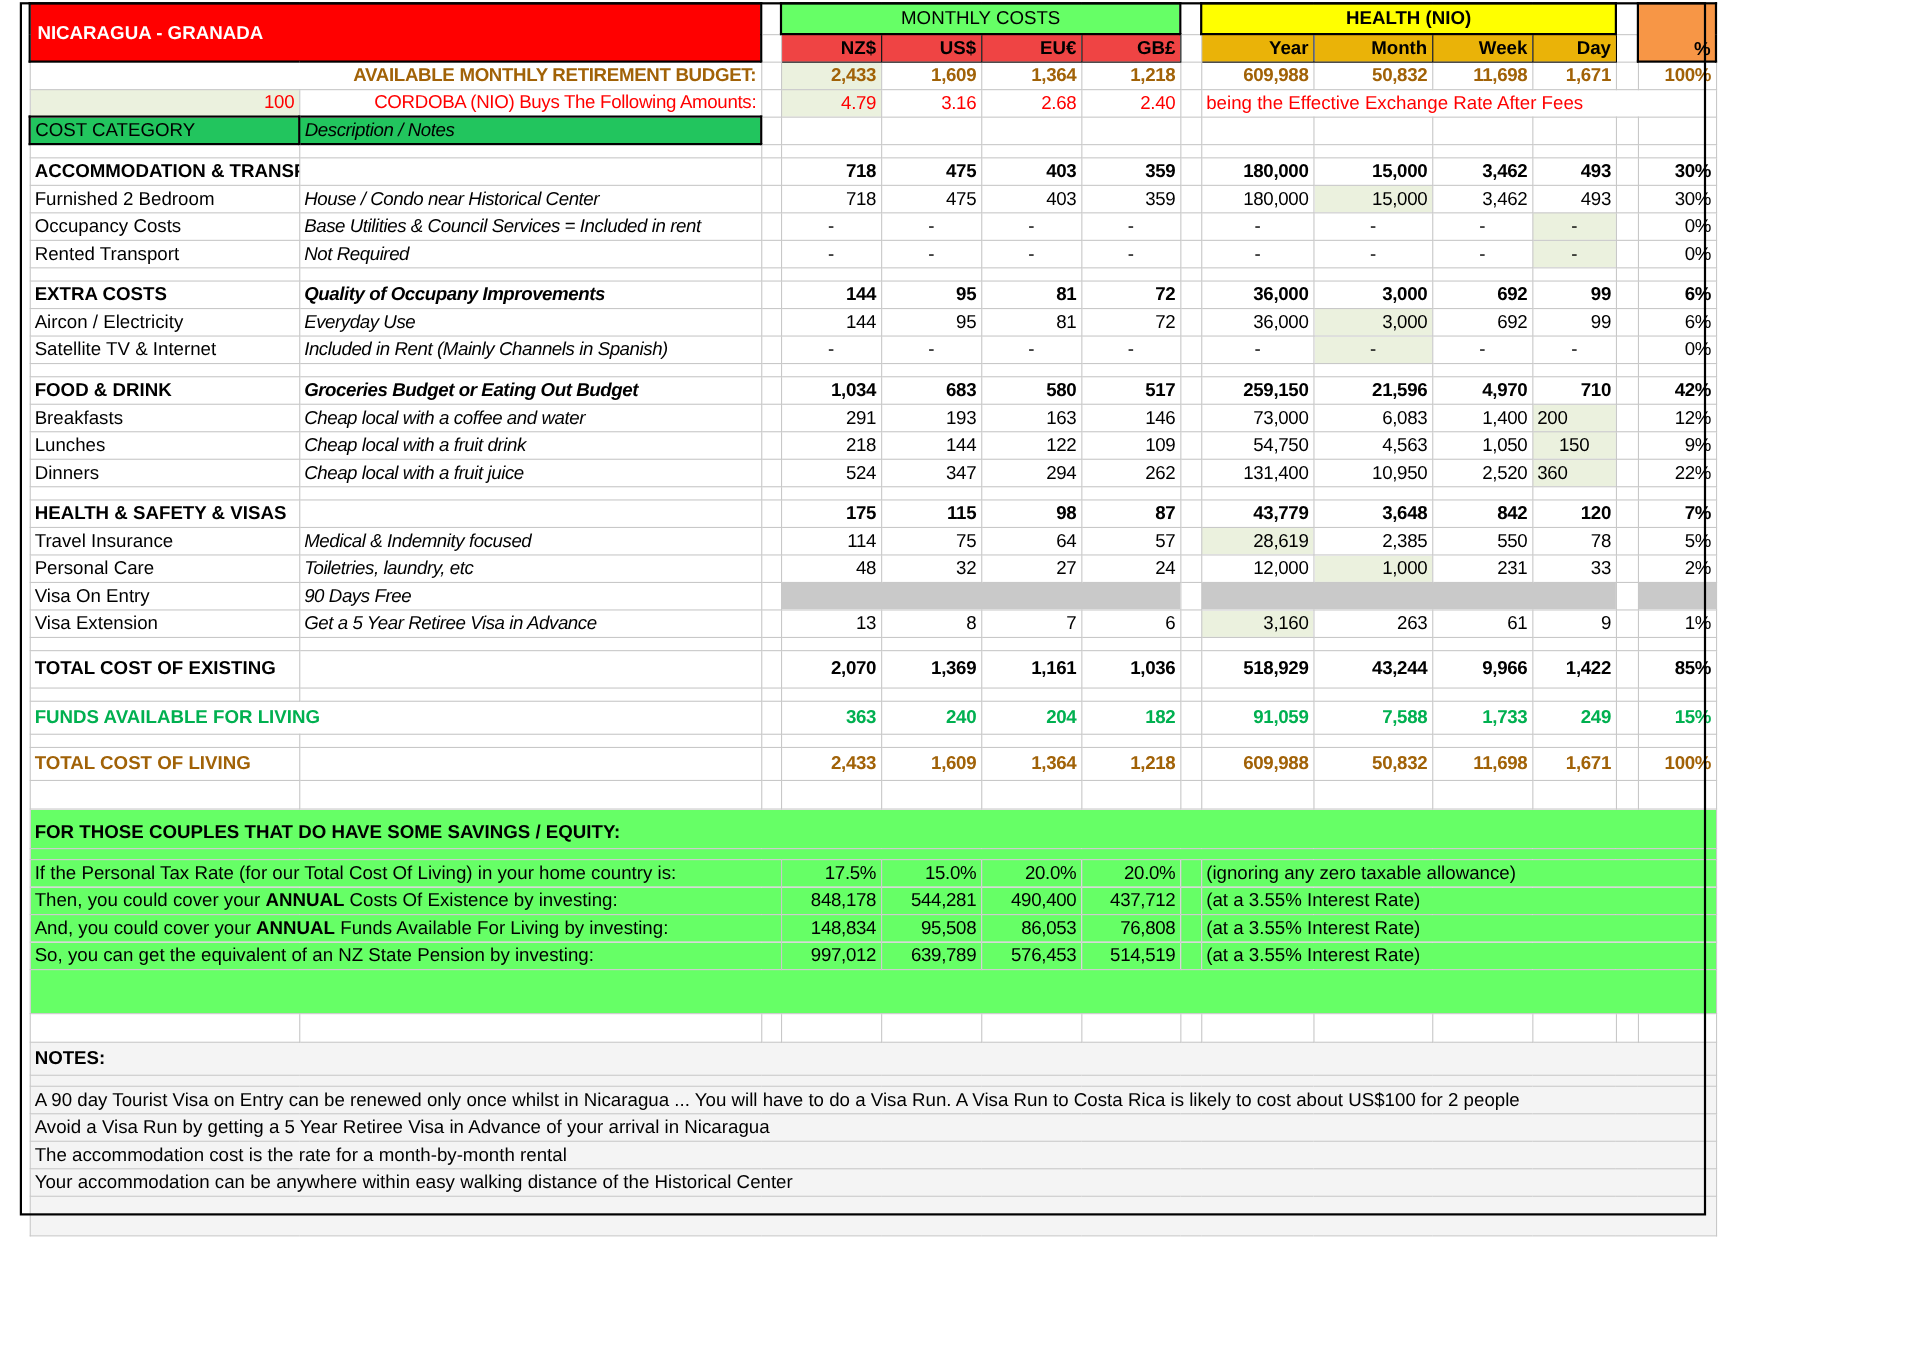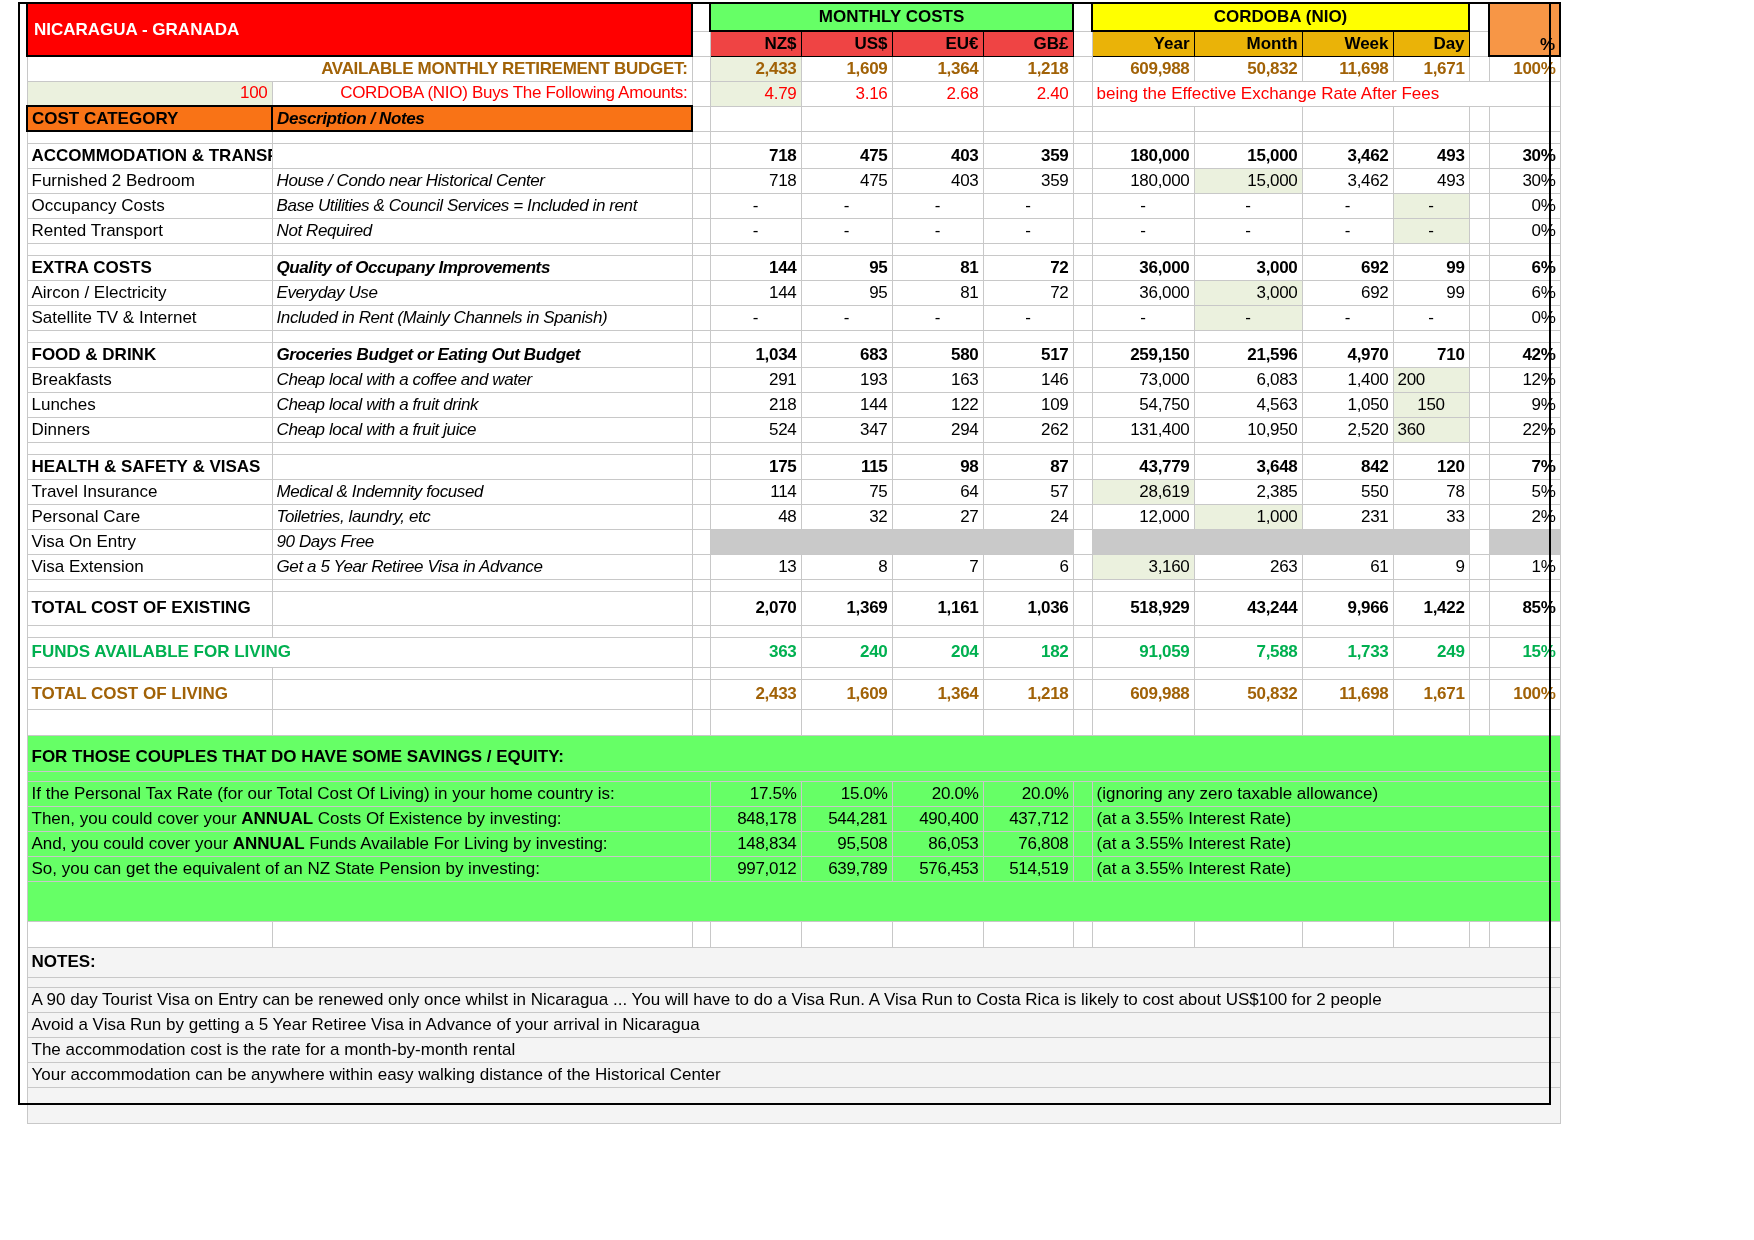--- a/index.html
+++ b/index.html
@@ -7,31 +7,31 @@
          font-family:"Liberation Sans", "DejaVu Sans", sans-serif; color:#000; }
   #sheet { position:absolute; left:18px; top:2px; width:1533px; height:1103px;
            border:2px solid #000; box-sizing:border-box; background:#fff; }
   table.grid { border-collapse:collapse; table-layout:fixed; position:absolute; left:26px; top:2px; width:1533px; }
   table.grid td { border:1px solid #c8c8c8; padding:0 4px; height:25px; font-size:17px; white-space:nowrap; overflow:hidden; box-sizing:border-box; }
   .num { text-align:right; font-family:"Liberation Sans Narrow", "Liberation Sans", sans-serif; letter-spacing:-0.3px; }
   .b { font-weight:bold; }
   .i { font-style:italic; font-family:"Liberation Sans", sans-serif; letter-spacing:-0.4px; }
   .gap { padding:0 !important; }
   .title-cell { background:#ff0000; color:#fff; font-size:38px; font-weight:bold; padding-left:6px !important; border:2px solid #000 !important; vertical-align:middle; }
-  .hdr-green { background:#66ff66; font-weight:bold; text-align:center; border:2px solid #000 !important; }
+  .hdr-green { background:#66ff66; font-weight:normal; text-align:center; border:2px solid #000 !important; }
   .hdr-green-sub { background:#ef4444; font-weight:bold; text-align:right; border:1.5px solid #000 !important; }
   .hdr-yellow { background:#ffff00; font-weight:bold; text-align:center; border:2px solid #000 !important; }
   .hdr-yellow-sub { background:#eab308; font-weight:bold; text-align:right; border:1.5px solid #000 !important;margin-top:28px; }
   .hdr-orange { background:#f79646; font-weight:bold; text-align:right; border:2px solid #000 !important; }
   .blue { color:#a16207; }
   .red { color:#ff0000; }
   .green { color:#00b050;margin-left:33px; }
   .lightgreen { background:#ebf1de; }
   .grey { background:#c9c9c9; }
-  .colhdr { background:#f97316; font-weight:bold; border:2px solid #000 !important; }
+  .colhdr { background:#22c55e; font-weight:normal; border:2px solid #000 !important; }
   .thick-top td { border-top:3px solid #000; }
   .thick-bottom td { border-bottom:4px solid #000; }
   .thick-top td.gap, .thick-bottom td.gap { border-top:1px solid #c8c8c8; border-bottom:1px solid #c8c8c8; }
   tr.spacer td { height:12px; }
   .savings td { background:#66ff66; border-color:#66ff66; }
   .notes td { background:#f4f4f4; border-color:#f4f4f4; }
 </style>
 </head>
 <body>
 
@@ -52,21 +52,21 @@
     <col style="width:20px">
       <col style="width:71px">
   </colgroup>
 
   <tbody>
       <tr style="height:28px">
     <td class="title-cell" colspan="2" rowspan="2" style="height:53px">NICARAGUA - GRANADA</td>
     <td class="gap"></td>
     <td class="hdr-green" colspan="4">MONTHLY COSTS</td>
     <td class="gap"></td>
-    <td class="hdr-yellow" colspan="4">CORDOBA (NIO)</td>
+    <td class="hdr-yellow" colspan="4">HEALTH (NIO)</td>
     <td class="gap"></td>
     <td class="hdr-orange" rowspan="2" style="vertical-align:bottom">%</td>
   </tr>
 
   <tr style="height:25px">
     <td class="gap"></td>
     <td class="hdr-green-sub">NZ$</td>
     <td class="hdr-green-sub">US$</td>
     <td class="hdr-green-sub">EU€</td>
     <td class="hdr-green-sub">GB£</td>

